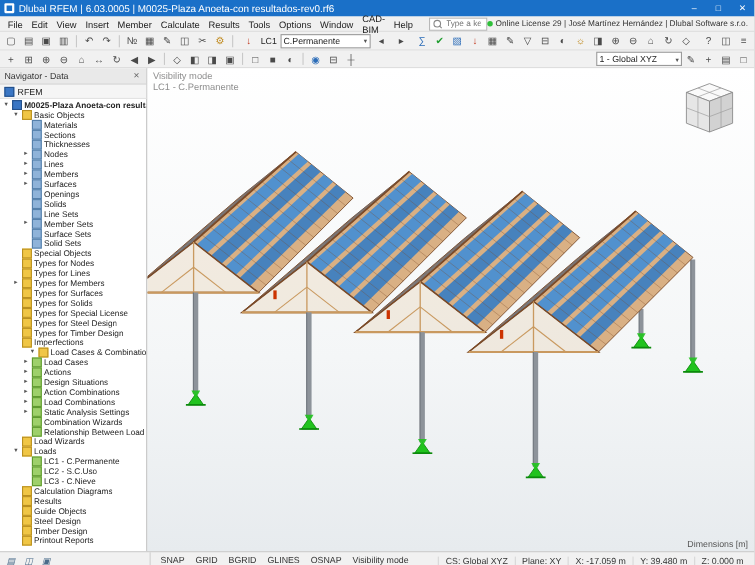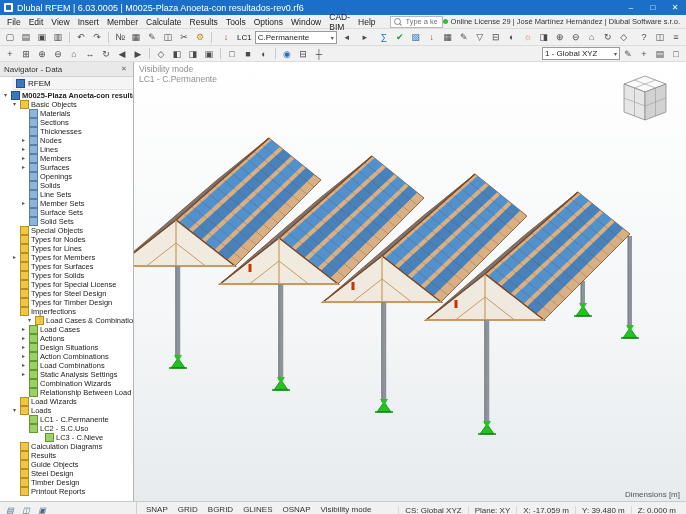--- a/index.html
+++ b/index.html
@@ -47,21 +47,21 @@
   .combo.lc{width:76px;}
   .combo.cs{width:72px;}
   .tbspacer{flex:1;}
   
   .content{display:flex;height:439px;}
   .navigator{width:133px;flex:none;border-right:1px solid #b5b5b5;background:#fff;display:flex;flex-direction:column;}
   .nav-title{height:14px;background:#e9e9e9;border-bottom:1px solid #d0d0d0;display:flex;align-items:center;
              font-size:8px;color:#333;padding:0 4px;}
   .nav-close{margin-left:auto;font-size:7px;color:#666;width:10px;text-align:center;}
   .nav-root{height:12px;background:#f5f5f5;border-bottom:1px solid #e3e3e3;display:flex;align-items:center;
-            gap:3px;padding:0 4px;font-size:8px;color:#222;margin-left:12px;}
+            gap:3px;padding:0 4px;font-size:8px;color:#222;}
   .rfemcube{width:7px;height:7px;background:#3a76c4;border:0.5px solid #24508a;}
   .tree{flex:1;overflow:hidden;padding-top:1px;}
   .trow{height:9px;display:flex;align-items:center;gap:2px;white-space:nowrap;cursor:default;}
   .arr{width:7px;flex:none;font-size:6px;color:#555;text-align:center;line-height:9px;}
   .tic{width:7px;height:7px;flex:none;background:#cfcfcf;border:0.5px solid rgba(0,0,0,0.3);}
   .trow.ic-model .tic{background:#3a76c4;border-color:#24508a;}
   .trow.ic-folder .tic{background:#f0c645;border-color:#b98f1f;}
   .trow.ic-obj .tic{background:#8fb3d9;border-color:#5580ab;}
   .trow.ic-lc .tic{background:#9ed06a;border-color:#5f9a2f;}
   .tlb{font-size:7.5px;color:#222;overflow:hidden;}
@@ -575,21 +575,21 @@
             <span class="tic"></span>
             <span class="tlb">LC1 - C.Permanente</span>
           </div>
 
           <div class="trow ic-lc" style="padding-left: 20px;">
             <span class="arr"></span>
             <span class="tic"></span>
             <span class="tlb">LC2 - S.C.Uso</span>
           </div>
 
-          <div class="trow ic-lc" style="padding-left: 36px; align-items: center;">
+          <div class="trow ic-lc" style="padding-left: 20px; align-items: center;">
             <span class="arr"></span>
             <span class="tic"></span>
             <span class="tlb">LC3 - C.Nieve</span>
           </div>
 
           <div class="trow ic-folder" style="padding-left: 11px;">
             <span class="arr"></span>
             <span class="tic"></span>
             <span class="tlb">Calculation Diagrams</span>
           </div>

